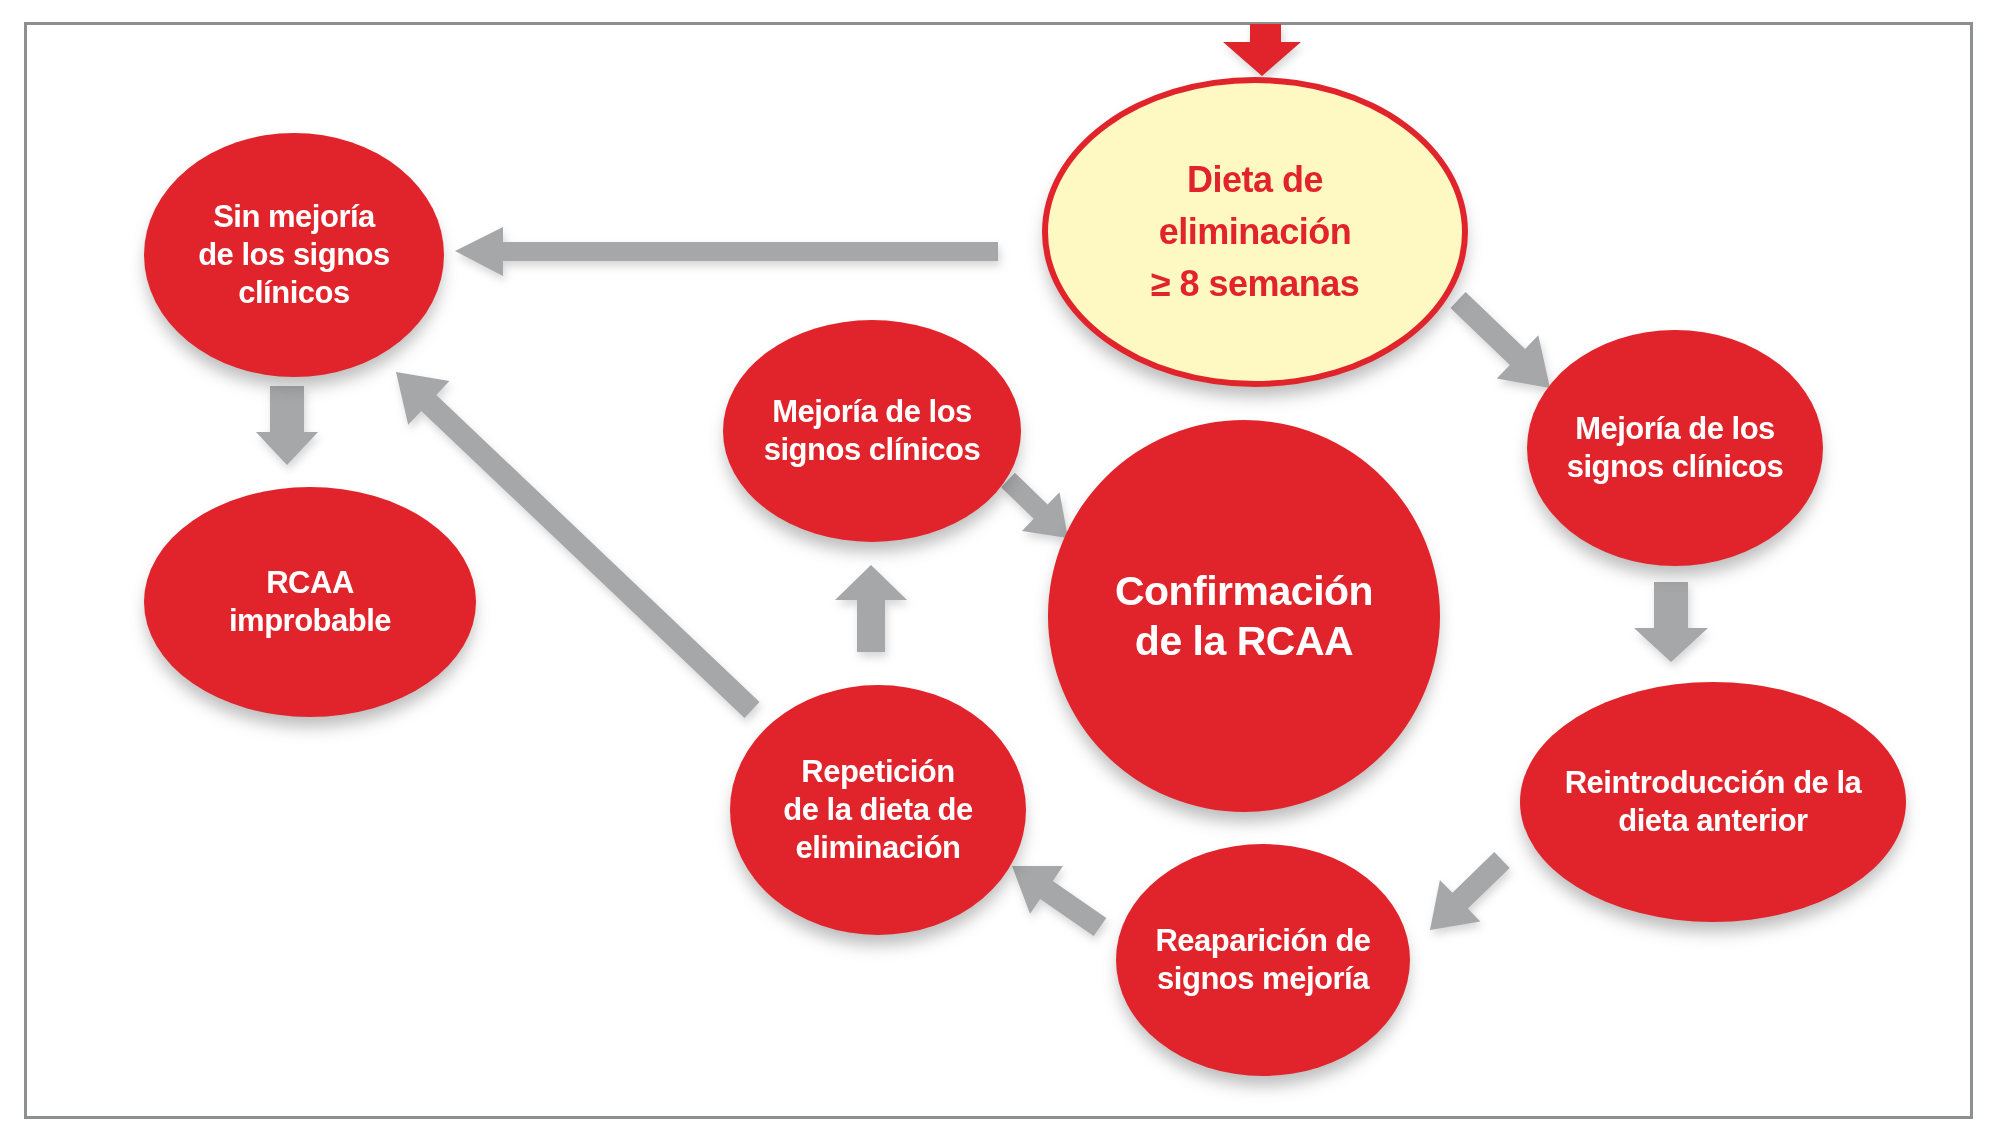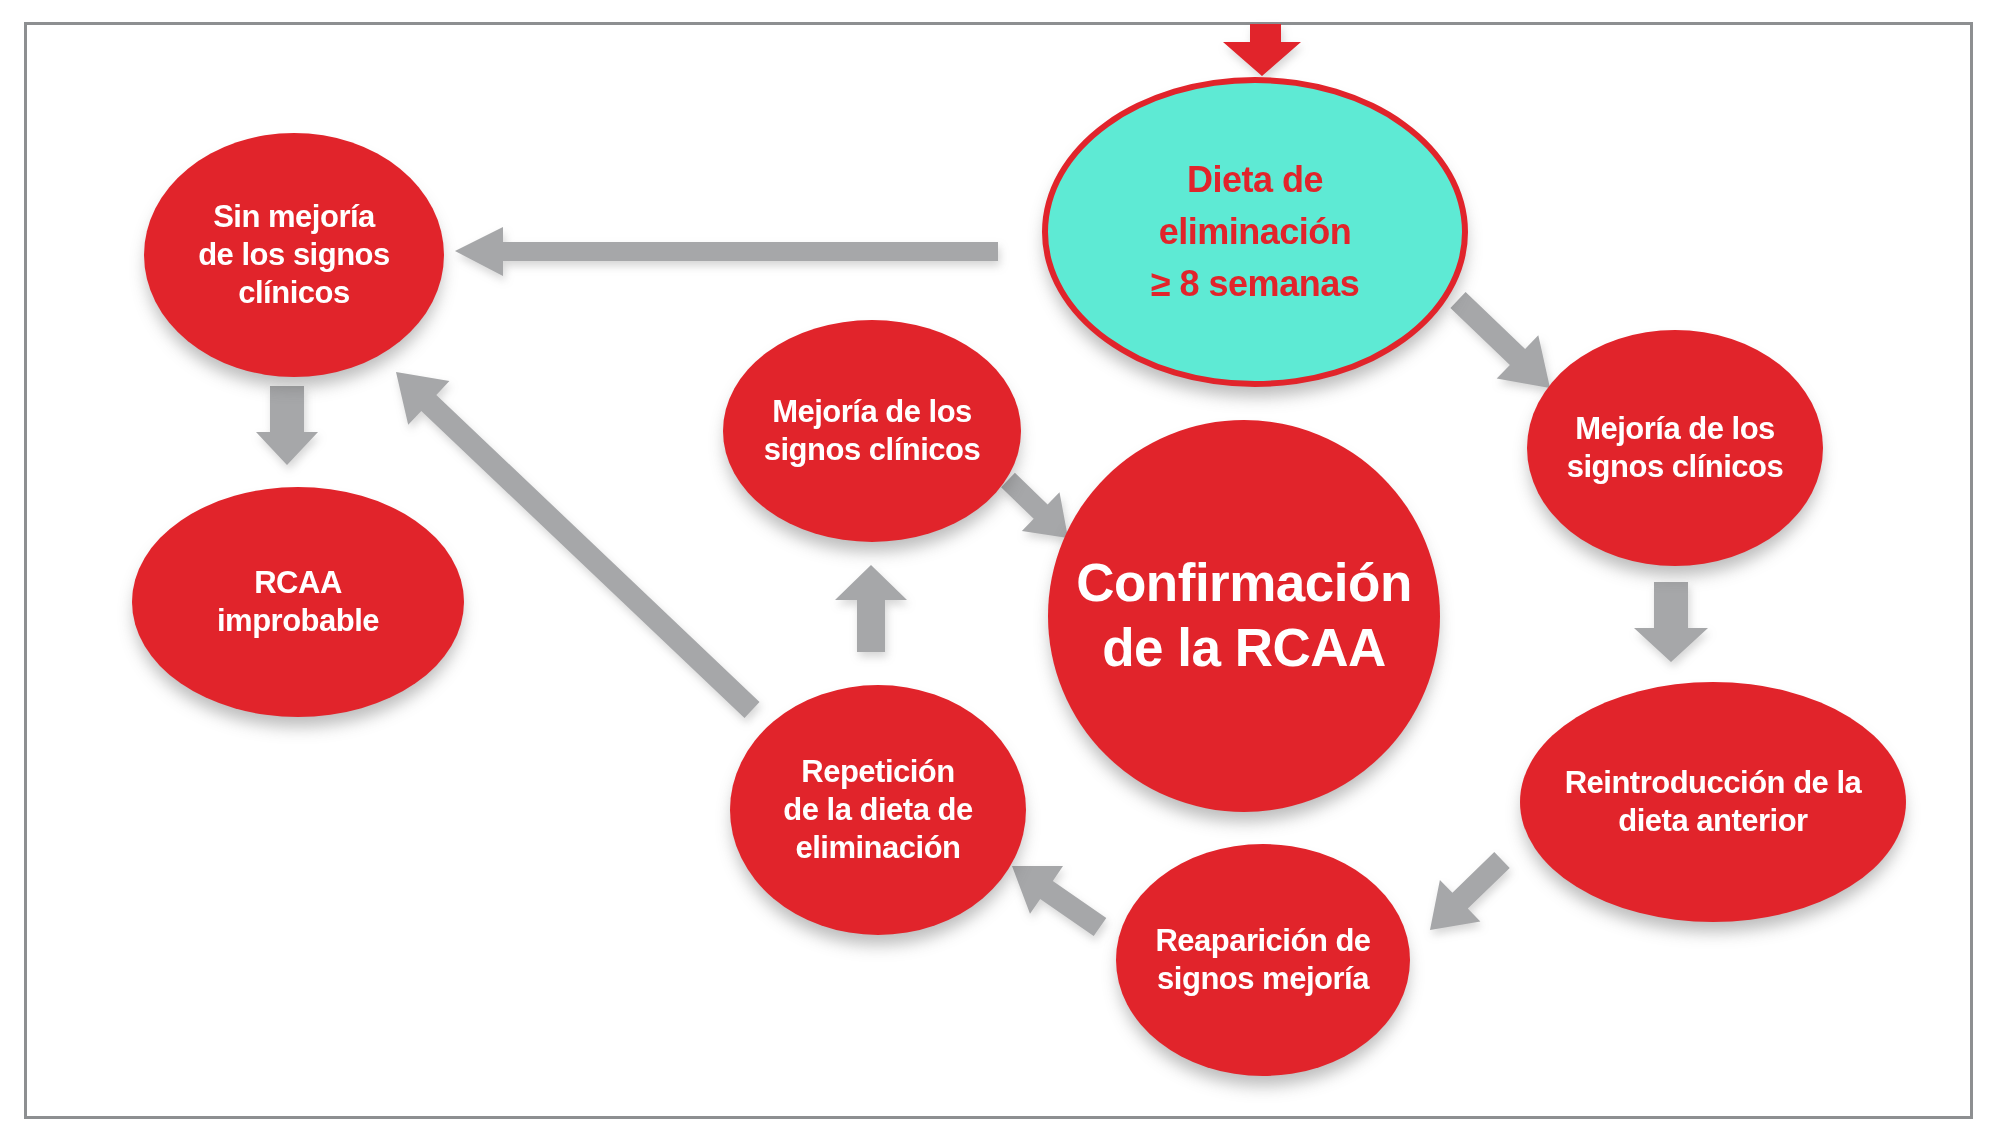--- a/index.html
+++ b/index.html
@@ -22,23 +22,23 @@
     background:var(--red,#e1242b);
     color:var(--textWhite,#ffffff);
     display:flex;align-items:center;justify-content:center;
     text-align:center;box-sizing:border-box;
     box-shadow:0 12px 16px -2px rgba(90,90,90,0.40);
   }
   .node-text{
     white-space:pre-line;font-weight:700;font-size:31px;line-height:1.22;
     letter-spacing:-0.5px;
   }
-  .node.big .node-text{font-size:53px;line-height:1.22;}
+  .node.big .node-text{font-size:41px;line-height:1.22;}
   .node.outline{
-    background:#5eead4;border:6px solid var(--red,#e1242b);
+    background:#fef9c3;border:6px solid var(--red,#e1242b);
     color:var(--red,#e1242b);
   }
   .node.outline .node-text{font-size:36px;line-height:1.45;}
 </style>
 </head>
 <body>
 
 <div class="stage">
 
   <div class="frame"></div>
@@ -63,21 +63,21 @@
 eliminación
 ≥ 8 semanas</span>
   </div>
 
   <div class="node" style="left:144px;top:133px;width:300px;height:244px;text-align:center;">
     <span class="node-text">Sin mejoría
 de los signos
 clínicos</span>
   </div>
 
-  <div class="node" style="left:132px;top:487px;width:332px;height:230px;">
+  <div class="node" style="left:144px;top:487px;width:332px;height:230px;">
     <span class="node-text">RCAA
 improbable</span>
   </div>
 
   <div class="node" style="left:723px;top:320px;width:298px;height:222px;">
     <span class="node-text">Mejoría de los
 signos clínicos</span>
   </div>
 
   <div class="node big" style="left:1048px;top:420px;width:392px;height:392px;">

